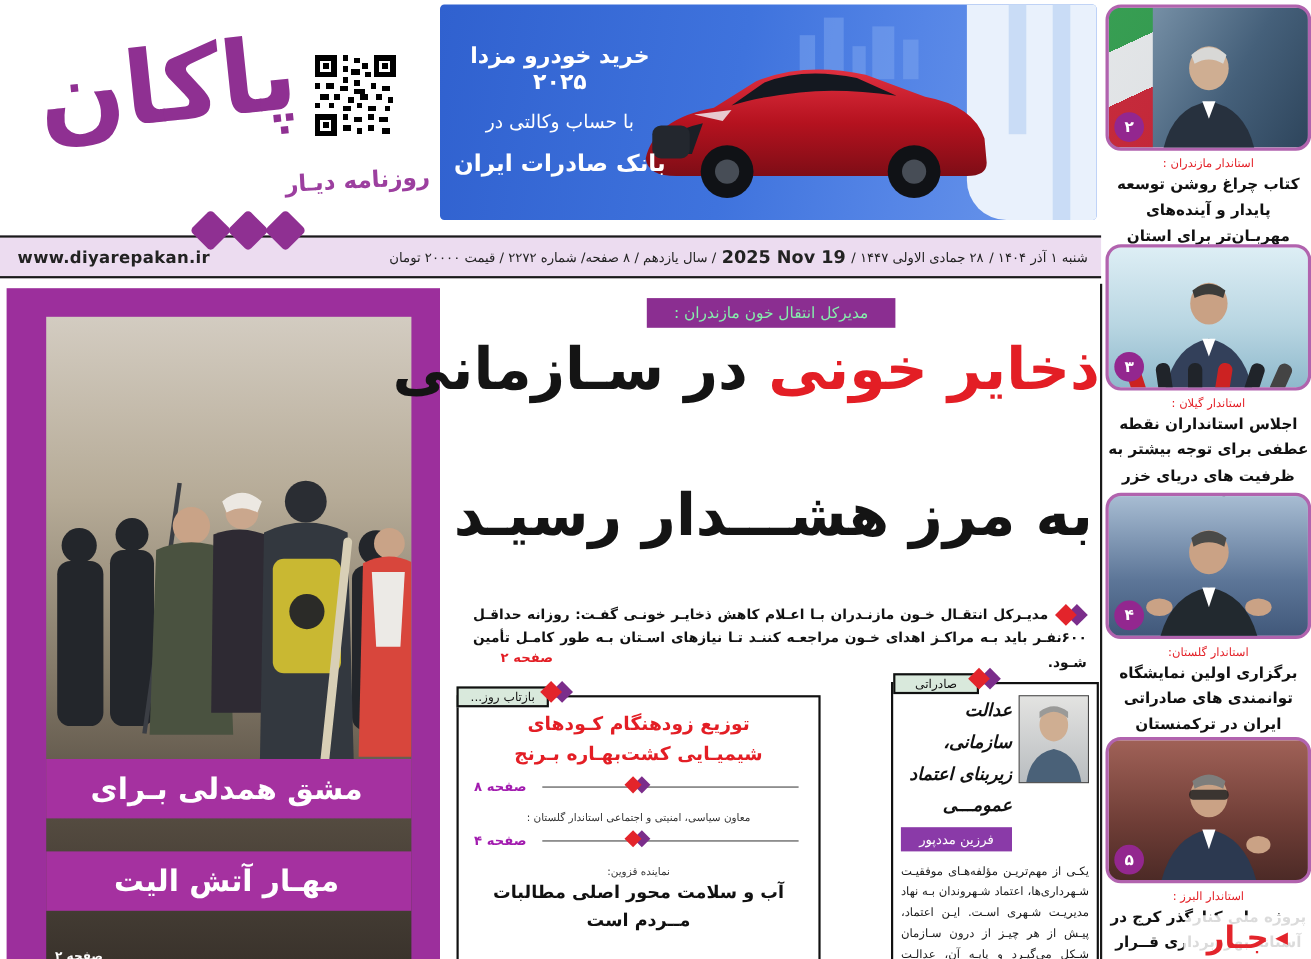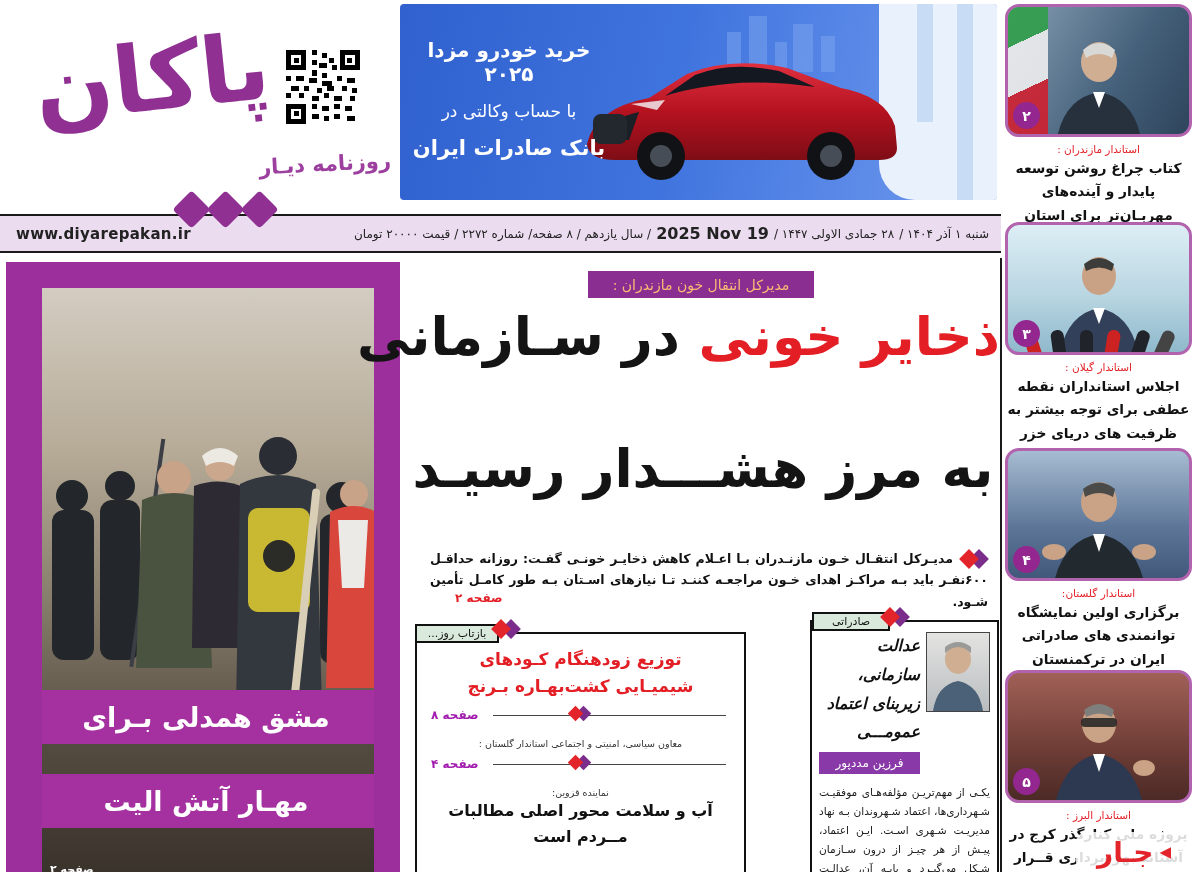--- a/index.html
+++ b/index.html
@@ -65,21 +65,21 @@
   .big-photo svg { position:absolute; left:0; bottom:0; }
   .cap { position:absolute; left:-20px; right:-16px; height:54px; background:#a531a0;
     color:#fff; font-weight:bold; font-size:27px; display:flex; align-items:center;
     justify-content:center; direction:rtl; letter-spacing:.5px; }
   .cap1 { top:402px; } .cap2 { top:486px; }
   .photo-page { position:absolute; bottom:-4px; left:8px; color:#fff; font-size:11px;
     font-weight:bold; direction:rtl; }
 
   
   .kicker-box { position:absolute; left:588px; top:271px; width:226px; height:27px;
-    background:#8b2e91; color:#fdba74; font-size:14px; display:flex; align-items:center;
+    background:#8b2e91; color:#86efac; font-size:14px; display:flex; align-items:center;
     justify-content:center; direction:rtl; }
   .headline1 { position:absolute; left:406px; top:296px; width:594px; text-align:center;
     direction:rtl; font-weight:bold; font-size:53px; line-height:1.55; white-space:nowrap; }
   .h-red { color:#e31e25; } .h-black { color:#141414; }
   .headline2 { position:absolute; left:406px; top:428px; width:594px; text-align:center;
     direction:rtl; font-weight:bold; font-size:53px; line-height:1.55; color:#141414; white-space:nowrap; }
   .lead { position:absolute; left:430px; top:548px; width:558px; direction:rtl;
     text-align:justify; font-size:12.5px; font-weight:bold; line-height:1.7; color:#111; }
   .lead .dmds { float:right; margin:2px 0 0 8px; }
   .lead-page { position:absolute; left:455px; top:591px; color:#e31e25; font-weight:bold;

